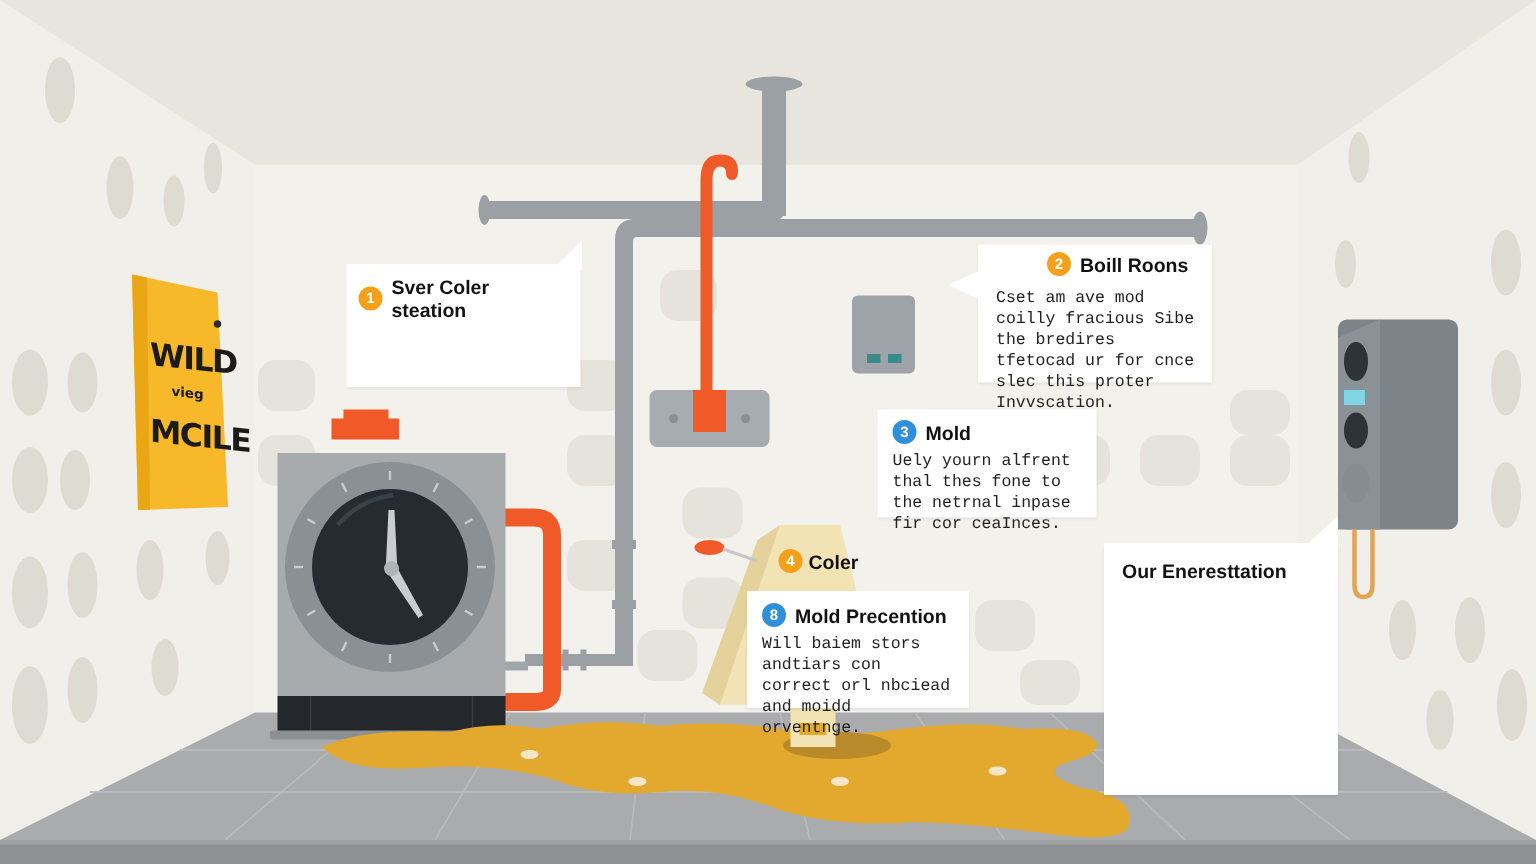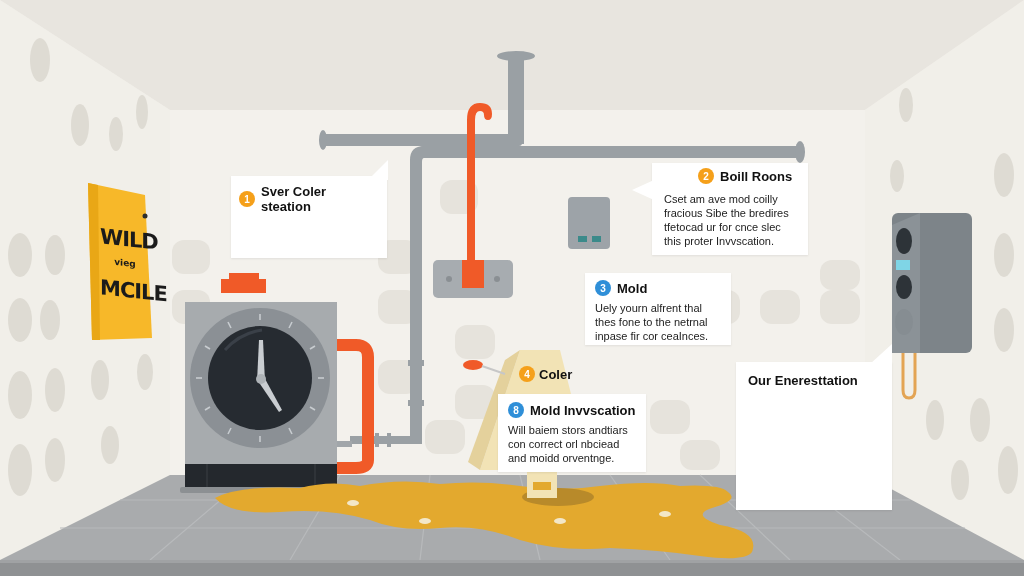--- a/index.html
+++ b/index.html
@@ -5,21 +5,21 @@
   * { box-sizing: border-box; margin: 0; padding: 0; }
   html, body { width: 1024px; height: 576px; overflow: hidden; background: #efece6; }
   body { position: relative; font-family: "Liberation Sans", sans-serif; }
   .scene { position: absolute; left: 0; top: 0; width: 1024px; height: 576px; overflow: hidden; }
   .layer { position: absolute; left: 0; top: 0; }
   .callout {
     position: absolute; background: #ffffff; color: #1e1e1e;
     box-shadow: 0 1px 2px rgba(0,0,0,0.08);
   }
   .callout .title { display: flex; align-items: center; gap: 6px; font-weight: bold; font-size: 13px; color: #111; }
-  .callout .body { font-size: 11px; line-height: 14px; color: #222; margin-top: 5px; }
+  .callout .body { font-size: 11px; line-height: 14px; color: #222; margin-top: 5px; font-family: Liberation Mono, monospace; }
   .badge {
     display: inline-flex; align-items: center; justify-content: center;
     width: 16px; height: 16px; border-radius: 50%; color: #fff;
     font-size: 10px; font-weight: bold; flex: 0 0 16px;
   }
   .tail { position: absolute; width: 0; height: 0; }
   .sign-text { position: absolute; font-family: "DejaVu Sans", sans-serif; font-weight: bold; color: #1b1b1b; text-align: center; }
 </style>
 </head>
 <body>
@@ -226,25 +226,25 @@
   </div>
 
   <div style="position:absolute; left:519px; top:366px; display:flex; align-items:center; gap:4px; font-weight:bold; font-size:13px; color:#111;">
     <span class="badge" style="background:#f5a01a;">4</span>
     <span>Coler</span>
   </div>
 
   <div class="callout" style="left:498px; top:394px; width:148px; height:78px; padding:8px 8px 6px 10px;">
     <div class="title">
       <span class="badge" style="background:#2f8fd8;">8</span>
-      <span>Mold Invvscation</span>
+      <span>Mold Precention</span>
     </div>
     <div class="body">Will baiem stors andtiars con correct orl nbciead and moidd orventnge.</div>
   </div>
 
-  <div class="callout" style="left:736px; top:362px; width:156px; height:148px; padding:11px 10px 6px 12px;">
+  <div class="callout" style="left:736px; top:362px; width:156px; height:168px; padding:11px 10px 6px 12px;">
     <div class="title">
       <span>Our Eneresttation</span>
     </div>
   </div>
   <div class="tail" style="left:870px; top:344px; border-right:22px solid transparent; border-bottom:20px solid #ffffff; transform:scaleX(-1);"></div>
 
 </div>
 
 </body></html>

